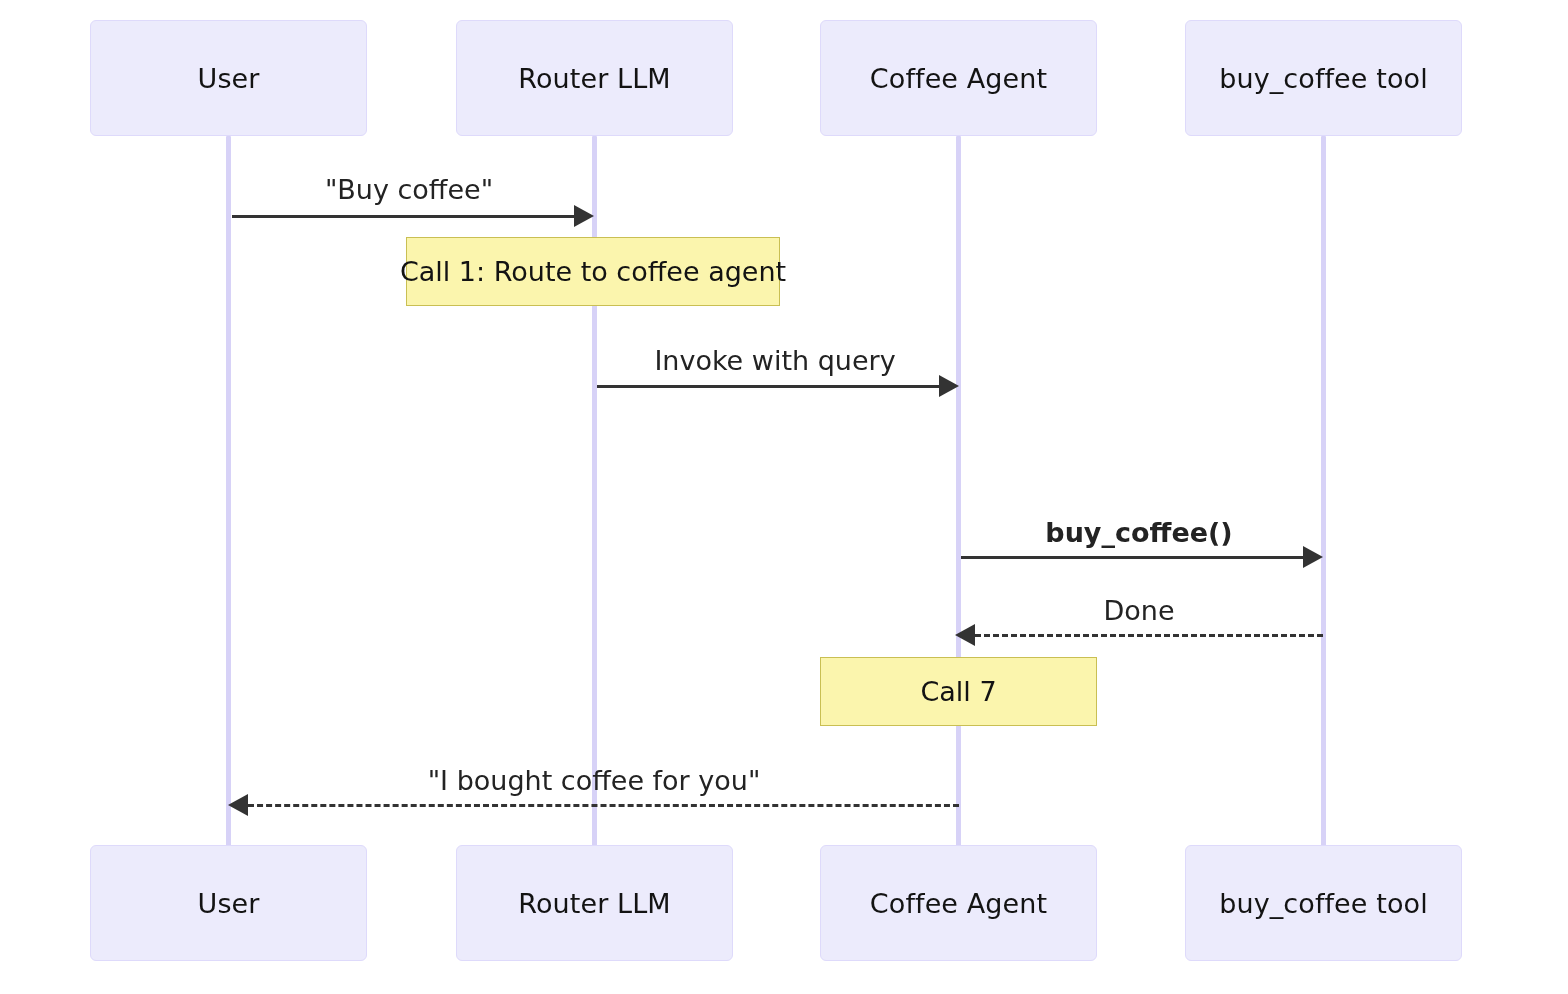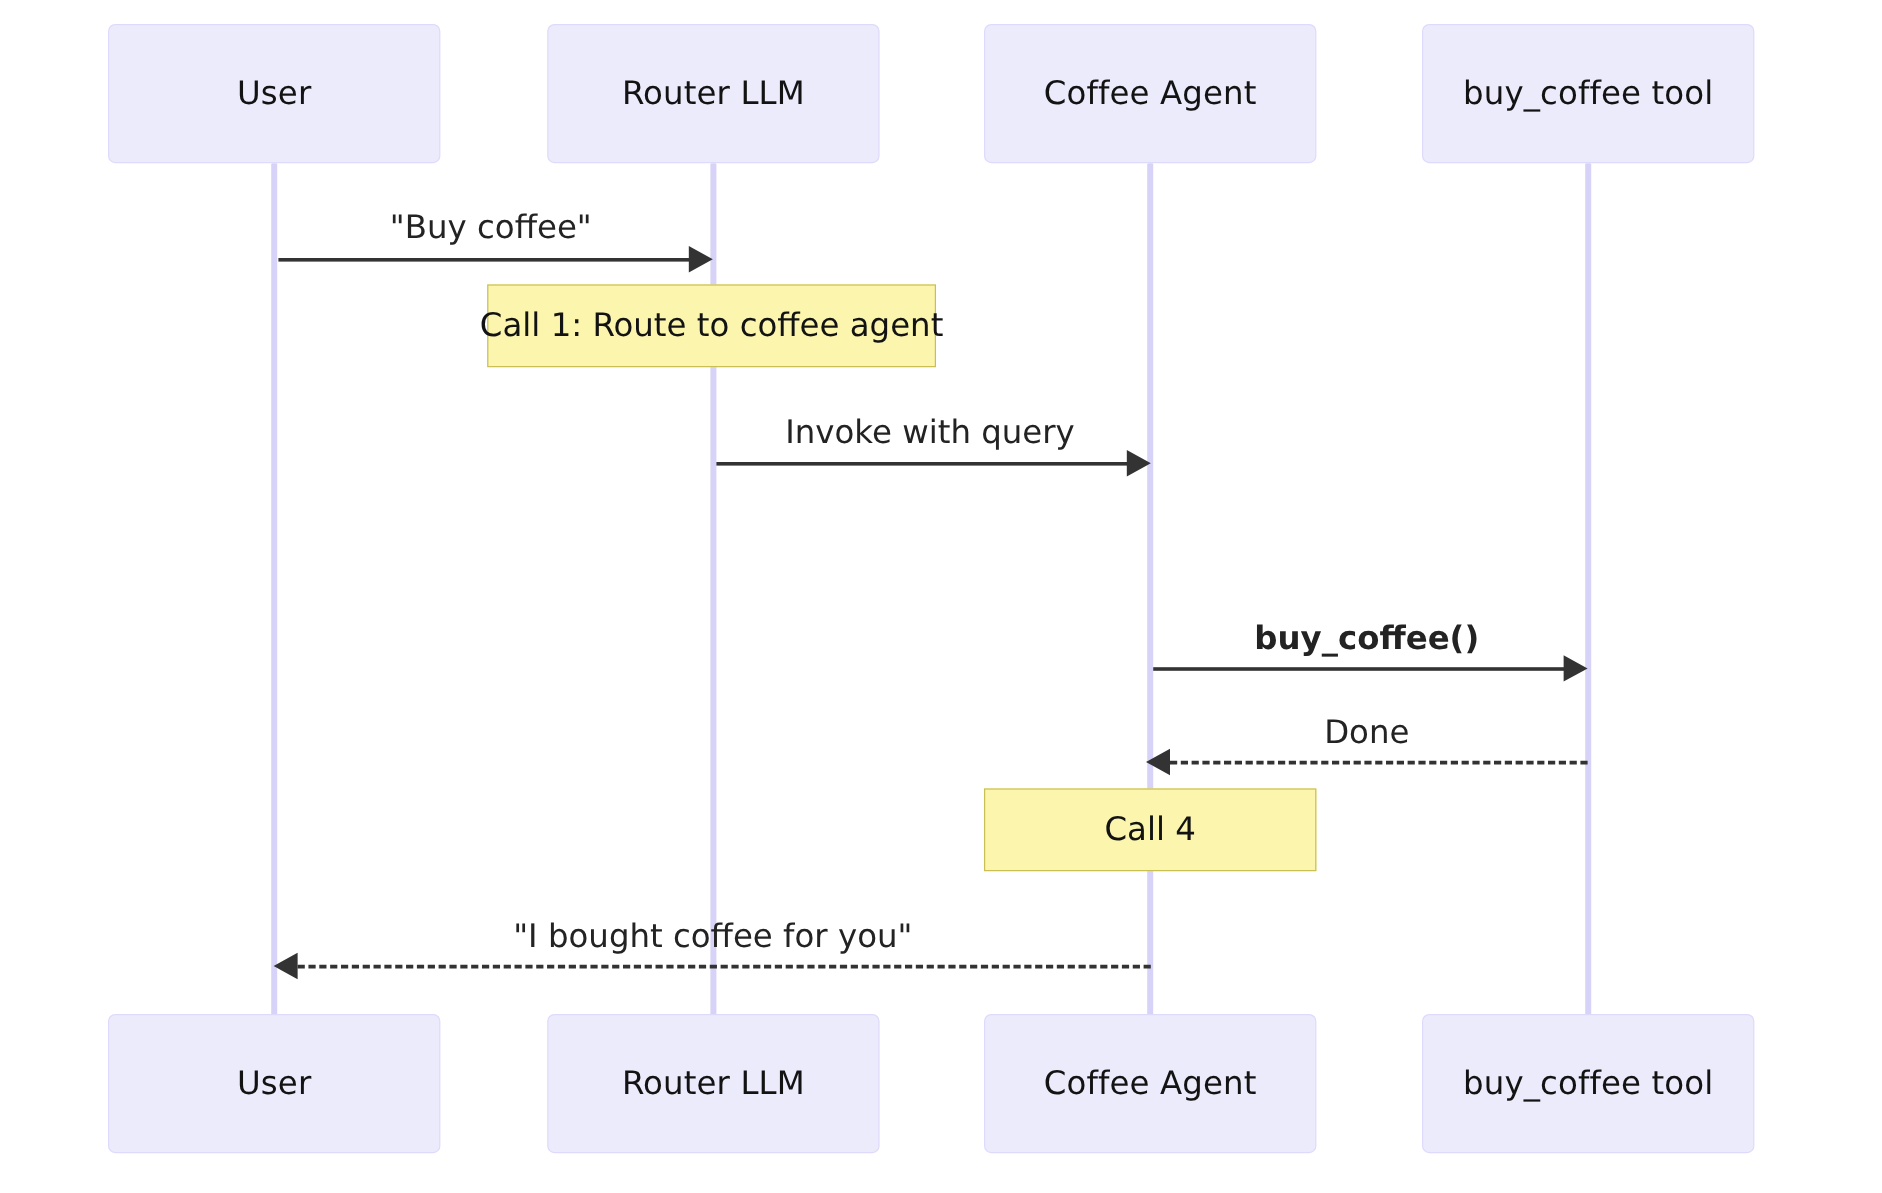--- a/index.html
+++ b/index.html
@@ -132,21 +132,21 @@
 
   <div class="msg-label" style="left:1139px; top:517px;font-weight:bold;">buy_coffee()</div>
   <div class="msg-line" style="left:961px; top:556px; width:345px;"></div>
   <div class="arrowhead right" style="left:1303px; top:546px;"></div>
 
   <div class="msg-label" style="left:1139px; top:595px;">Done</div>
   <div class="msg-line dashed" style="left:975px; top:634px; width:348px;"></div>
   <div class="arrowhead left" style="left:955px; top:624px;"></div>
 
   <div class="note" style="left:820px; top:657px; width:277px; height:69px;">
-    <span>Call 4</span>
+    <span>Call 7</span>
   </div>
 
   <div class="msg-label" style="left:594px; top:765px;">"I bought coffee for you"</div>
   <div class="msg-line dashed" style="left:248px; top:804px; width:711px;"></div>
   <div class="arrowhead left" style="left:228px; top:794px;"></div>
 
   <div class="participant" style="left:90px;  top:845px; width:277px; height:116px;">
     <span>User</span>
   </div>
   <div class="participant" style="left:456px; top:845px; width:277px; height:116px;">

